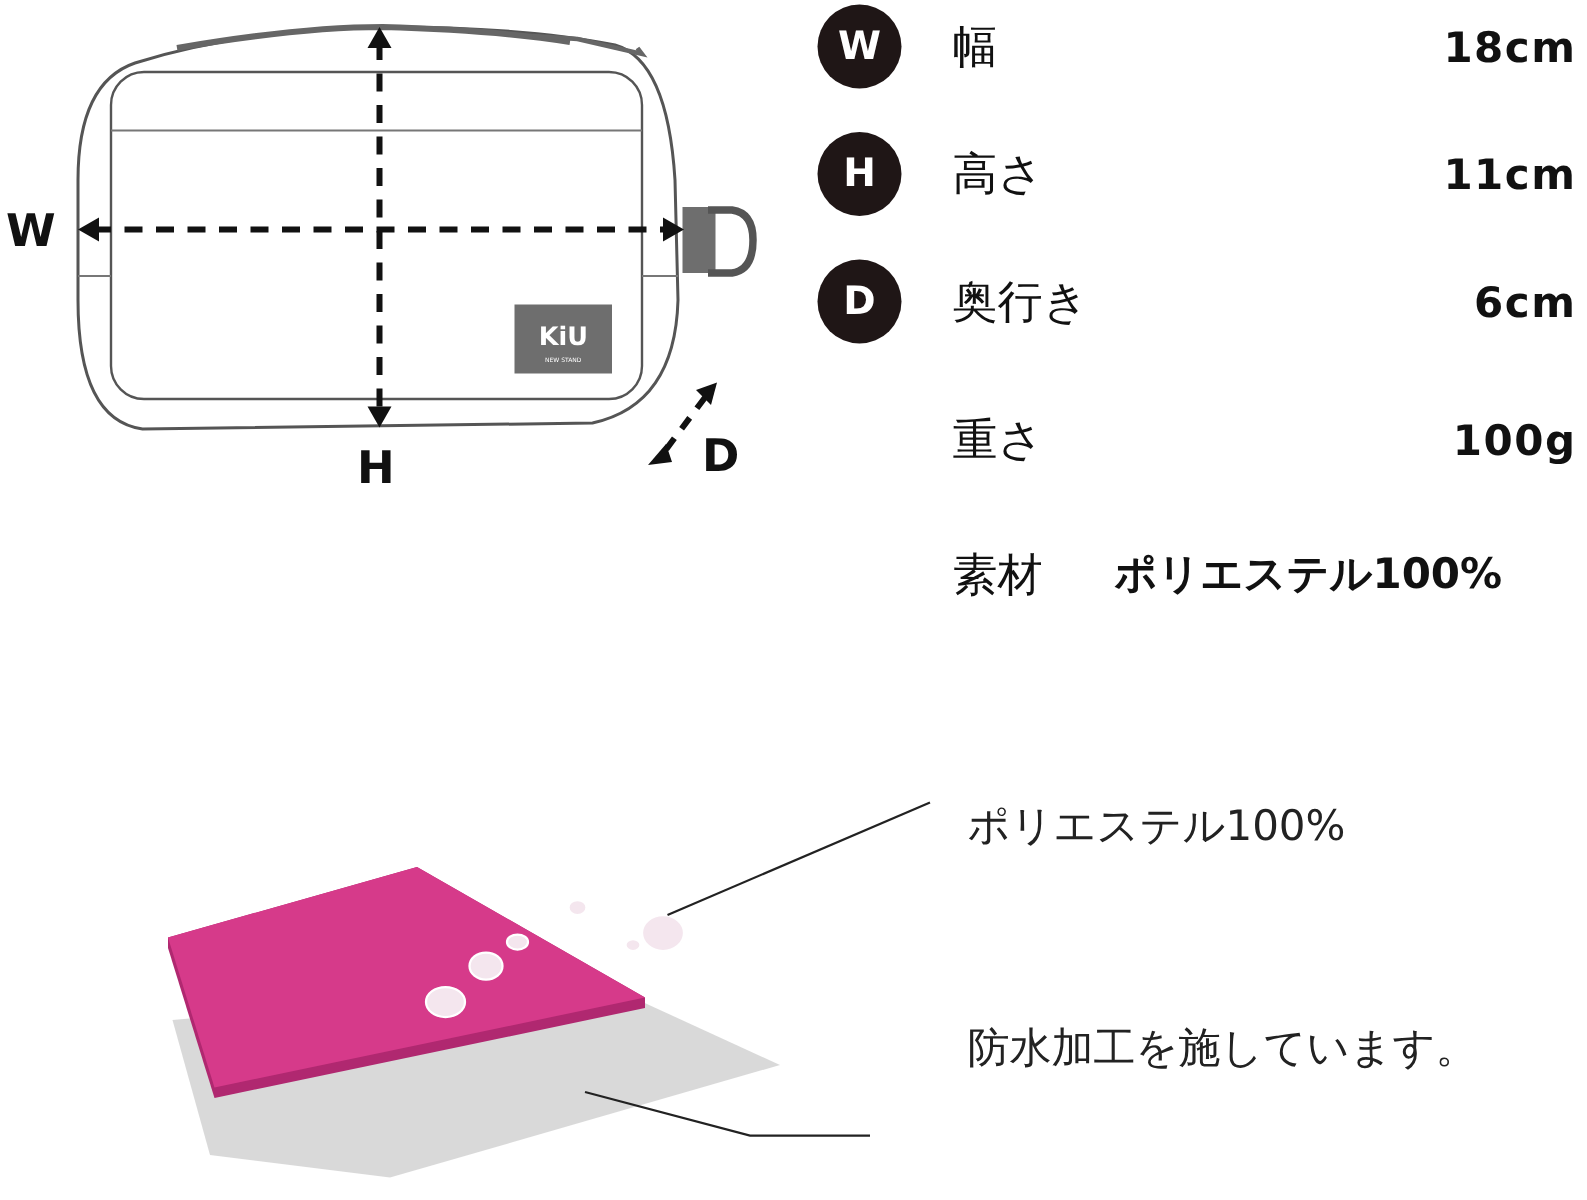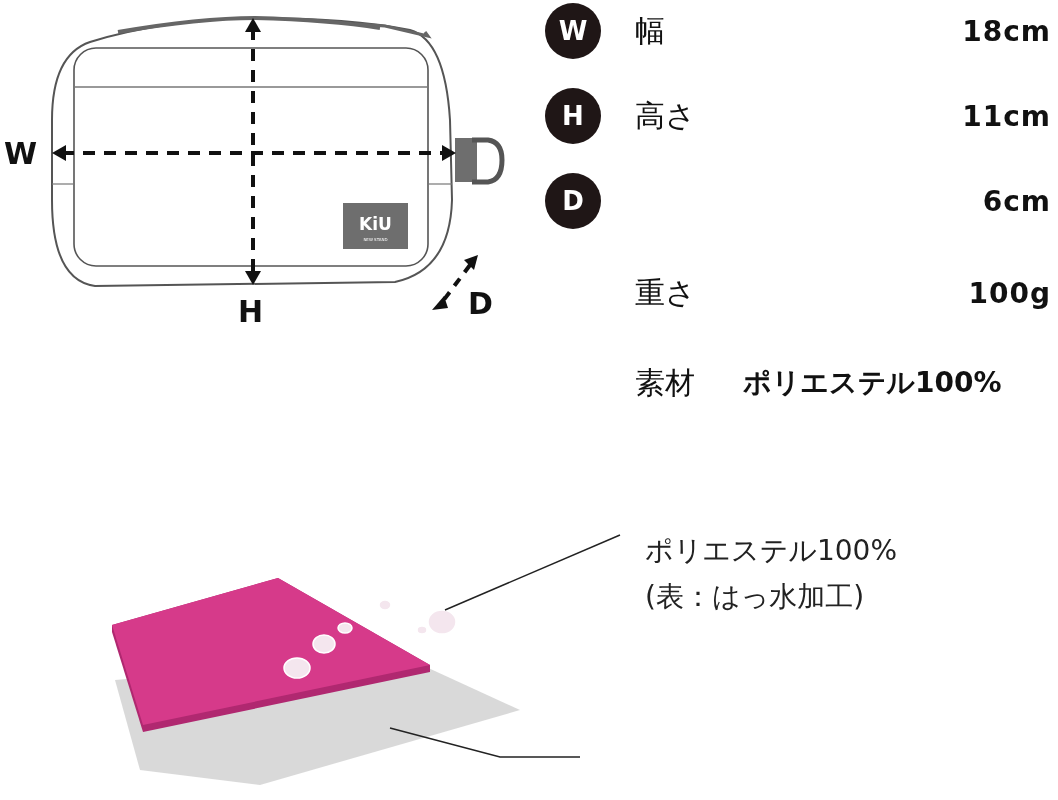--- a/index.html
+++ b/index.html
@@ -61,20 +61,21 @@
   <span class="spec-label">幅</span>
   <span class="spec-value">18cm</span>
 </div>
 <div class="spec-row" style="top:91px;">
   <div class="badge">H</div>
   <span class="spec-label">高さ</span>
   <span class="spec-value">11cm</span>
 </div>
 <div class="spec-row" style="top:176px;">
   <div class="badge">D</div>
+  <span class="spec-label">奥行き</span>
   <span class="spec-value">6cm</span>
 </div>
 <div class="spec-row" style="top:268px;">
   <span class="spec-label">重さ</span>
   <span class="spec-value">100g</span>
 </div>
 <div class="spec-row" style="top:358px;">
   <span class="spec-label">素材</span>
   <span class="material-value">ポリエステル100%</span>
 </div>
@@ -95,16 +96,16 @@
     <ellipse cx="224" cy="124" rx="11" ry="9"></ellipse>
     <ellipse cx="197" cy="148" rx="13" ry="10"></ellipse>
   </g>
 
   <line x1="345" y1="90" x2="520" y2="15" stroke="#222" stroke-width="1.5"></line>
   <polyline points="290,208 400,237 480,237" fill="none" stroke="#222" stroke-width="1.5"></polyline>
 </svg>
 
 <div class="abs note" style="top:528px;">
   <div>ポリエステル100%</div>
-  <div>(表：はっ水加工)</div>
 </div>
 <div class="abs note" style="top:676px;">
+  <div>防水加工を施しています。</div>
 </div>
 
 </body></html>

